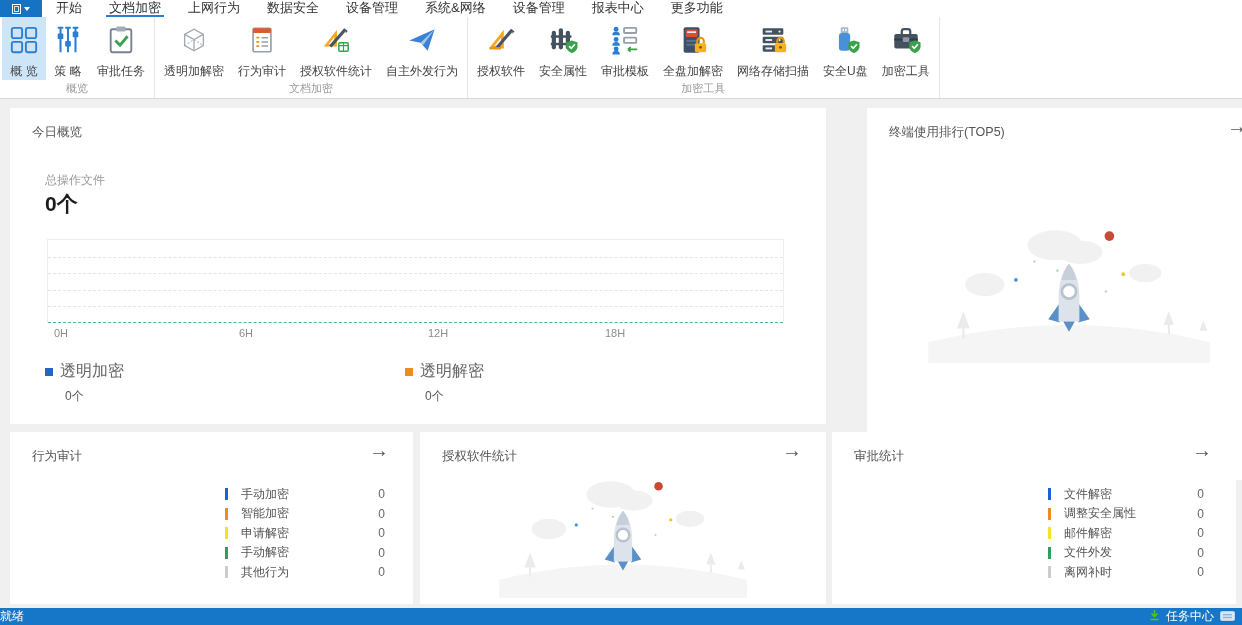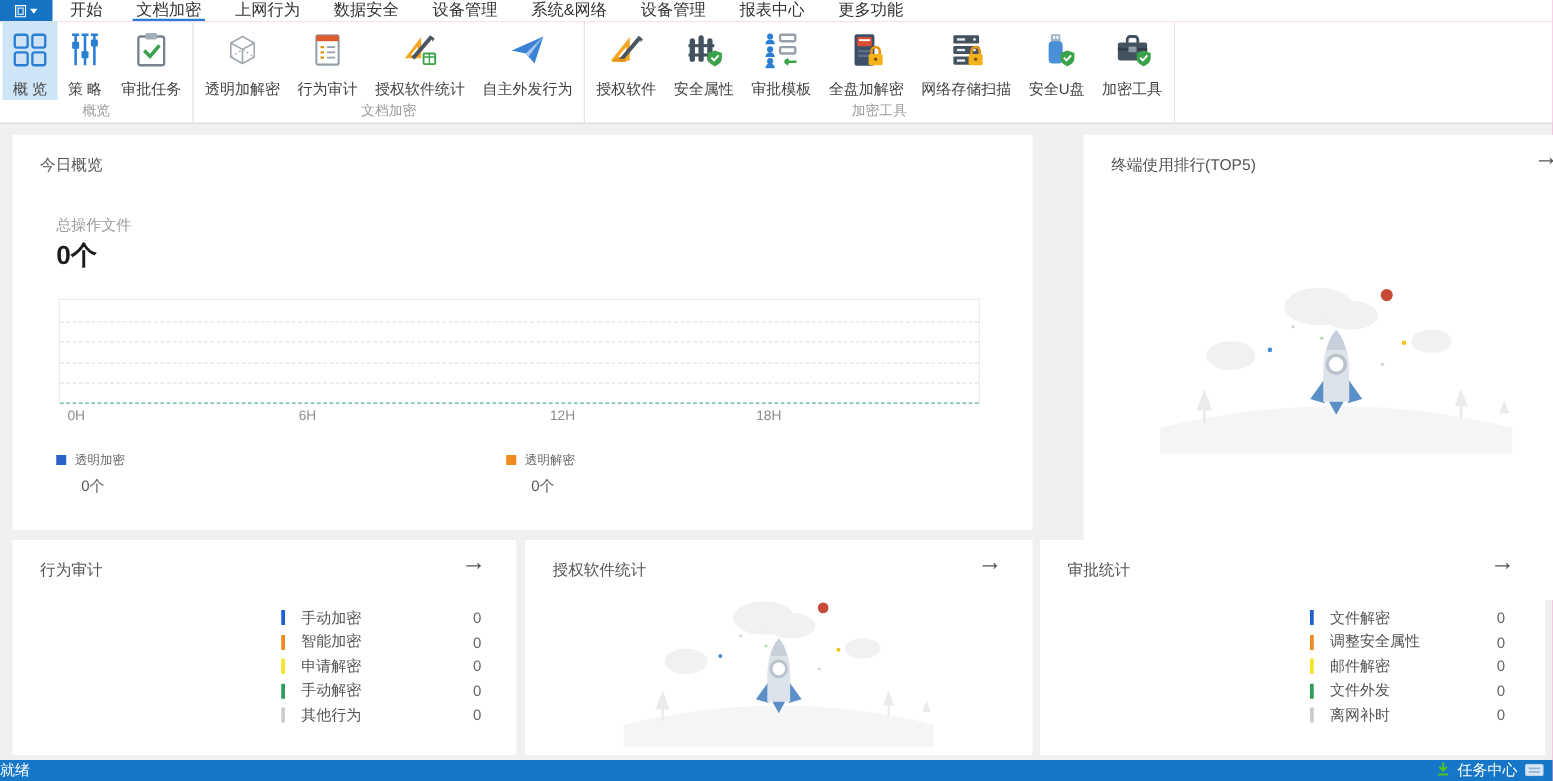--- a/index.html
+++ b/index.html
@@ -43,21 +43,21 @@
 
   .chart{position:absolute;left:37px;top:131px;width:737px;height:84px;border:1px solid #ededed;border-bottom:none}
   .gridline{position:absolute;left:0;right:0;height:0;border-top:1px dashed #e4e4e4}
   .baseline{position:absolute;left:0;right:0;bottom:0;height:0;border-top:1px dashed #57b389}
   .x-axis{position:absolute;left:0;top:219px;width:816px;height:16px}
   .x-tick{position:absolute;transform:translateX(-50%);font-size:11px;color:#8d8d8d;white-space:nowrap}
 
   .chart-legend{position:absolute;top:253px}
   .chart-legend .lg-row{display:flex;align-items:center;gap:7px}
   .lg-sq{width:8px;height:8px}
-  .lg-label{font-size:10px;color:#666}
+  .lg-label{font-size:16px;color:#666}
   .lg-value{font-size:12px;color:#555;margin:6px 0 0 20px}
 
   .stat-list{position:absolute;top:56px}
   .sl-row{display:flex;align-items:center;height:12.5px;margin-bottom:7px}
   .sl-bar{width:3px;height:12px;flex:none}
   .sl-label{font-size:12px;color:#555;margin-left:13px;white-space:nowrap}
   .sl-value{font-size:12px;color:#666;margin-left:auto}
 
   .empty-art{position:absolute;left:50%;transform:translateX(-50%)}
 
@@ -318,21 +318,21 @@
       <div class="chart">
         <div class="gridline" style="top:20%"></div>
         <div class="gridline" style="top:40%"></div>
         <div class="gridline" style="top:60%"></div>
         <div class="gridline" style="top:80%"></div>
         <div class="baseline"></div>
       </div>
       <div class="x-axis" id="x-axis">
           <span class="x-tick" style="left: 51px;">0H</span>
           <span class="x-tick" style="left: 236px;">6H</span>
-          <span class="x-tick" style="left: 440px;">12H</span>
+          <span class="x-tick" style="left: 428px;">12H</span>
           <span class="x-tick" style="left: 605px;">18H</span>
         </div>
       <div id="today-legends">
           <div class="chart-legend" style="left: 35px;">
             <div class="lg-row">
               <span class="lg-sq" style="background:#2a62c9"></span>
               <span class="lg-label">透明加密</span>
             </div>
             <div class="lg-value">0个</div>
           </div>

